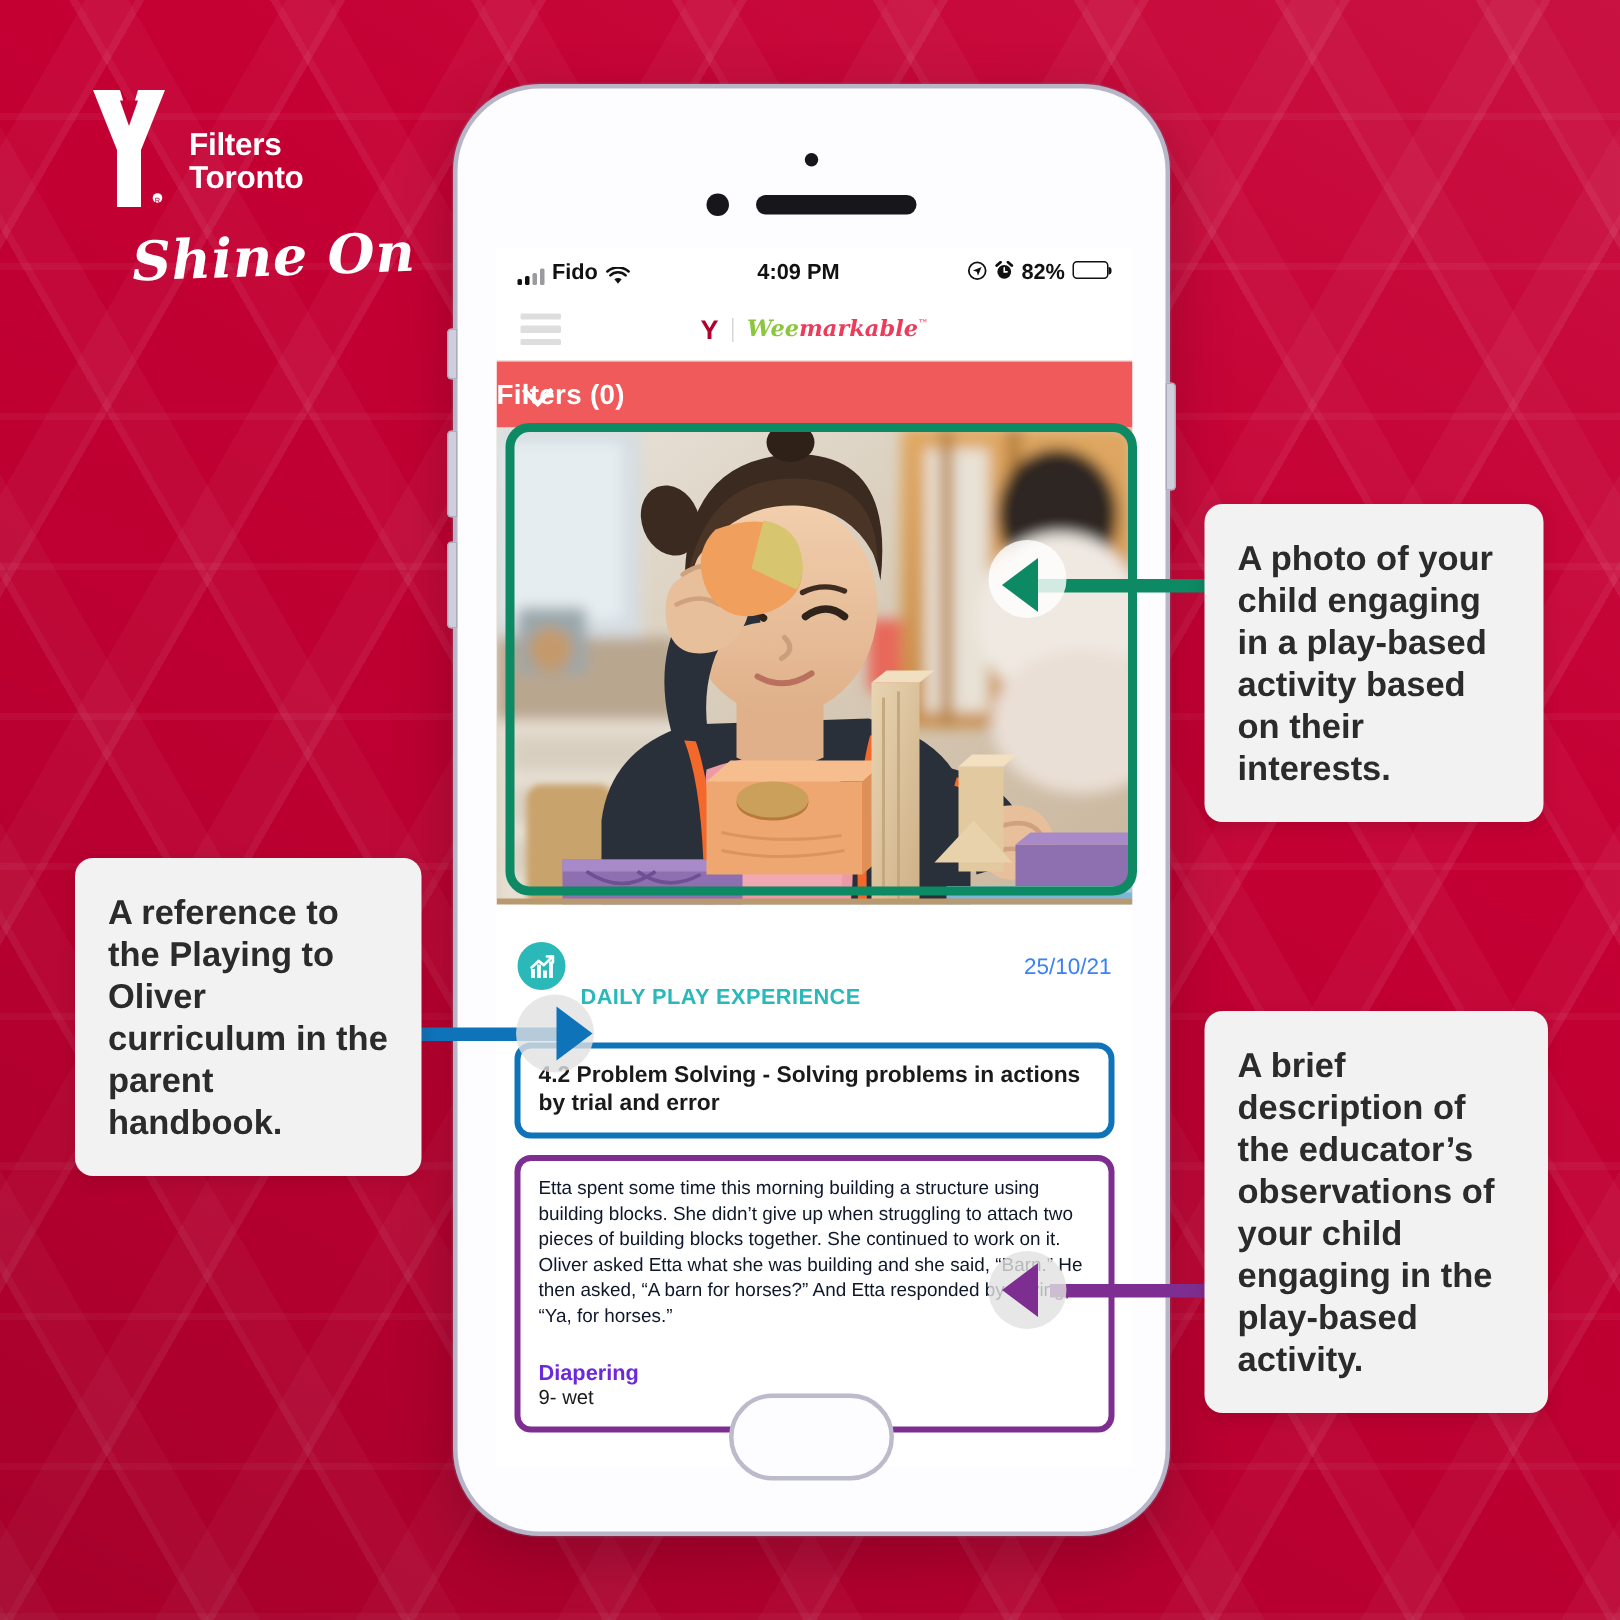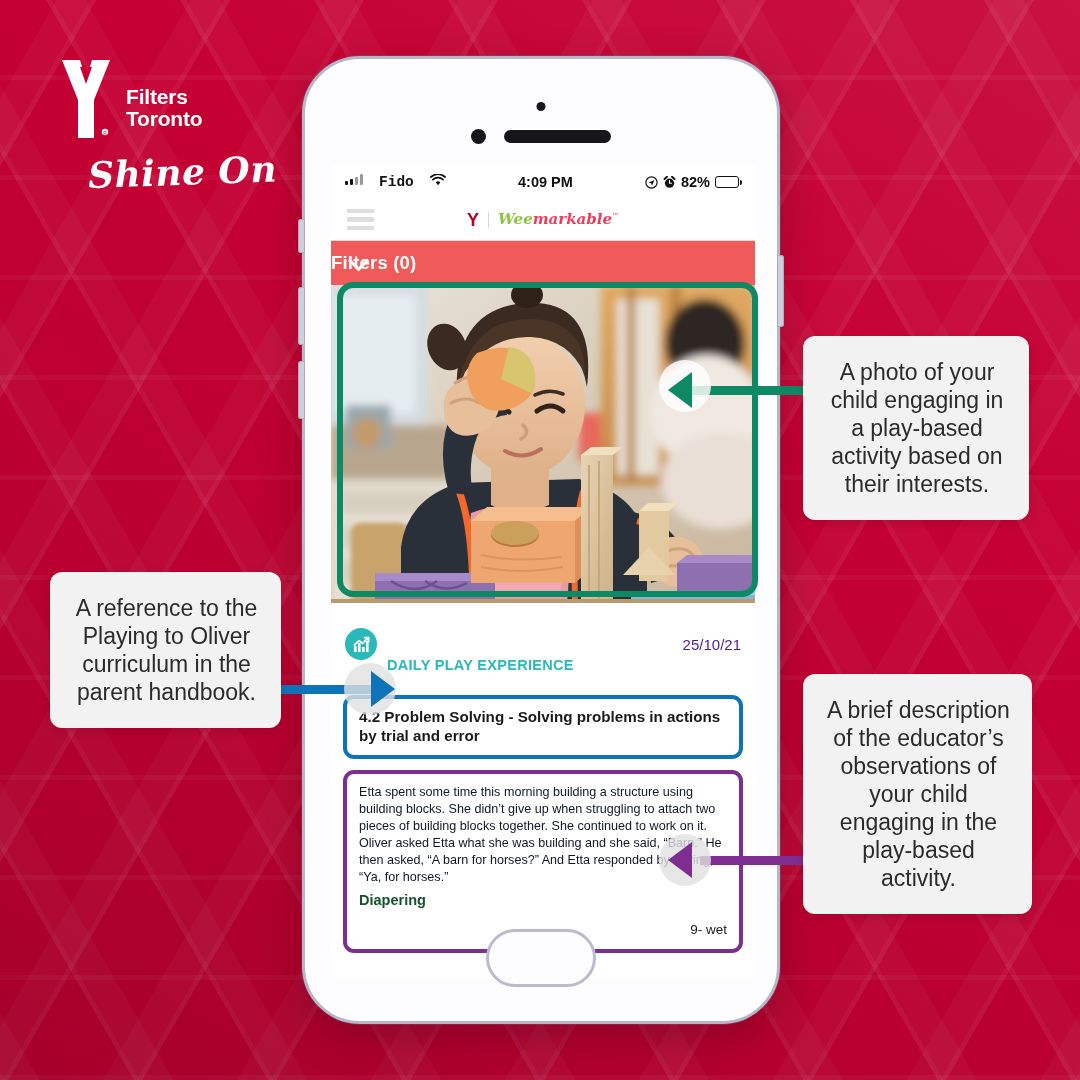--- a/index.html
+++ b/index.html
@@ -90,26 +90,26 @@
   #screen {
     position:absolute; left:26px; top:106px; width:424px; height:812px;
     background:#ffffff; overflow:hidden;
   }
 
   
   #status-bar {
     height:34px; display:flex; align-items:center; justify-content:space-between;
     padding:0 16px 0 14px; font-size:14.5px; font-weight:700; color:#111;
   }
-  .sb-left { display:flex; align-items:flex-start; gap:16px;font-family:Liberation Mono, monospace; }
+  .sb-left { display:flex; align-items:flex-end; gap:5px; }
   .sig-bars { display:flex; align-items:flex-end; gap:2px; height:11px; }
   .sig-bars i { width:3px; background:#111; border-radius:1px; display:block; }
   .sig-bars i:nth-child(1){height:4px;} .sig-bars i:nth-child(2){height:6px;}
   .sig-bars i:nth-child(3){height:8.5px; background:#9a9a9f;} .sig-bars i:nth-child(4){height:11px; background:#9a9a9f;}
-  .sb-right { display:flex; align-items:center; gap:5px; }
+  .sb-right { display:flex; align-items:flex-start; gap:5px; }
   .batt-shell {
     width:24px; height:11.5px; border:1.4px solid #111; border-radius:3px;
     position:relative; padding:1px;
   }
   .batt-shell::after{
     content:""; position:absolute; right:-3.5px; top:3px; width:2px; height:5px;
     background:#111; border-radius:0 2px 2px 0;
   }
   .batt-fill { height:100%; background:#111; border-radius:1.5px; width:82%; }
 
@@ -148,50 +148,50 @@
 
   
   #caption-row {
     display:flex; align-items:center; gap:10px; padding:12px 14px 8px 14px;
   }
   #dpe-icon {
     width:32px; height:32px; border-radius:50%; background:#2BB8B8; flex:0 0 auto;
     display:flex; align-items:center; justify-content:center;
   }
   #dpe-label { color:#2BB8B8; font-size:14.5px; font-weight:700; letter-spacing:0.3px; flex:1;margin-top:42px; }
-  #dpe-date { color:#4c1d95; font-size:15px; font-weight:400; }
+  #dpe-date { color:#3b82f6; font-size:15px; font-weight:400; }
 
   
   #outcome-box {
     margin:14px 12px 0 12px; border:4px solid #0E73B8; border-radius:11px;
     padding:8px 12px 9px 12px; background:#fff;
   }
   #outcome-text { font-size:15.2px; font-weight:700; color:#1a1a1a; line-height:1.27; }
 
   
   #observation-box {
     margin:11px 12px 0 12px; border:4px solid #7E2E90; border-radius:11px;
     padding:10px 12px 12px 12px; background:#fff; min-height:176px;
   }
   #observation-text { font-size:12.6px; color:#0f172a; line-height:1.36; }
-  #diaper-heading { font-size:14.5px; font-weight:700; color:#14532d; margin-top:6px; }
-  #diaper-value { font-size:13.5px; color:#1a1a1a; margin-top:14px;text-align:right; }
+  #diaper-heading { font-size:14.5px; font-weight:700; color:#6d28d9; margin-top:22px; }
+  #diaper-value { font-size:13.5px; color:#1a1a1a; margin-top:0; }
 
   
   #photo-highlight {
     position:absolute; left:337px; top:282px; width:421px; height:315px;
     border:6px solid #0D8A63; border-radius:16px; pointer-events:none; z-index:8;
   }
 
   
   .callout {
     position:absolute; background:#F2F2F2; border-radius:12px;
     padding:22px 20px 22px 22px; z-index:12;
     box-shadow:0 3px 10px rgba(70,0,20,0.18);
-    color:#2b2b2b; font-size:23px; line-height:1.22; font-weight:400;text-align:center;
+    color:#2b2b2b; font-size:23px; line-height:1.22; font-weight:700;
   }
   #callout-photo  { left:803px; top:336px;  width:226px; }
   #callout-curric { left:50px;  top:572px;  width:231px; }
   #callout-obs    { left:803px; top:674px;  width:229px; }
 
   
   .arrow-line { position:absolute; z-index:9; }
   .arrow-disc {
     position:absolute; width:52px; height:52px; border-radius:50%;
     background:rgba(225,225,225,0.80); z-index:9;

